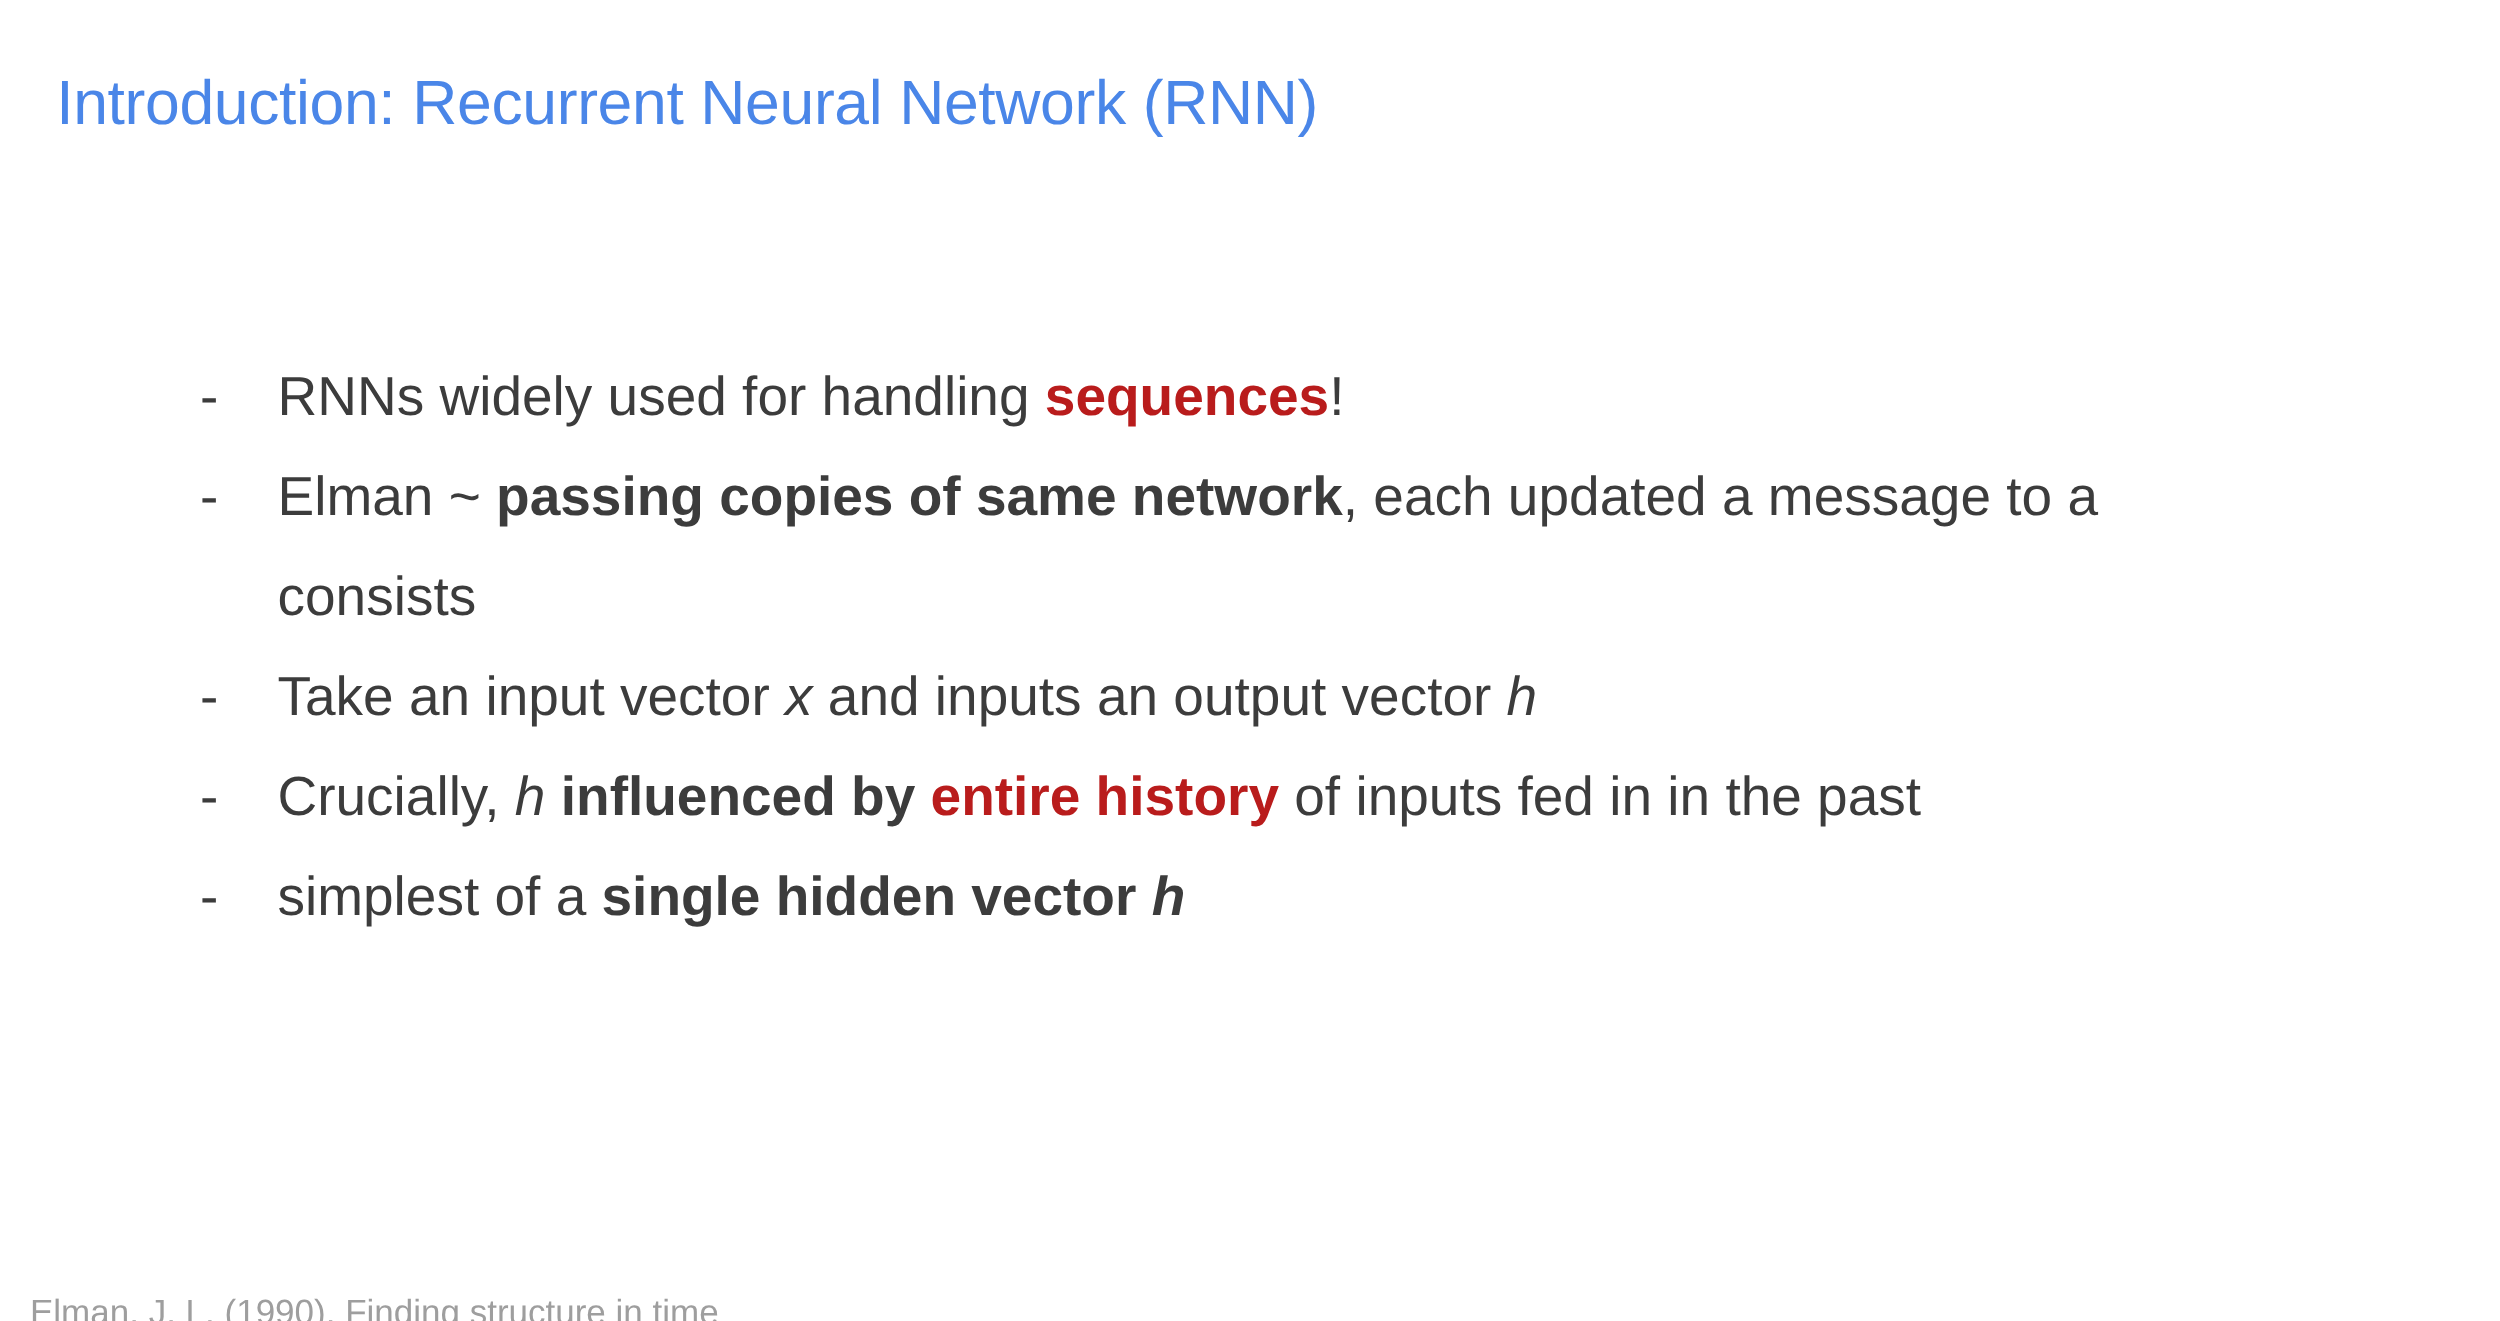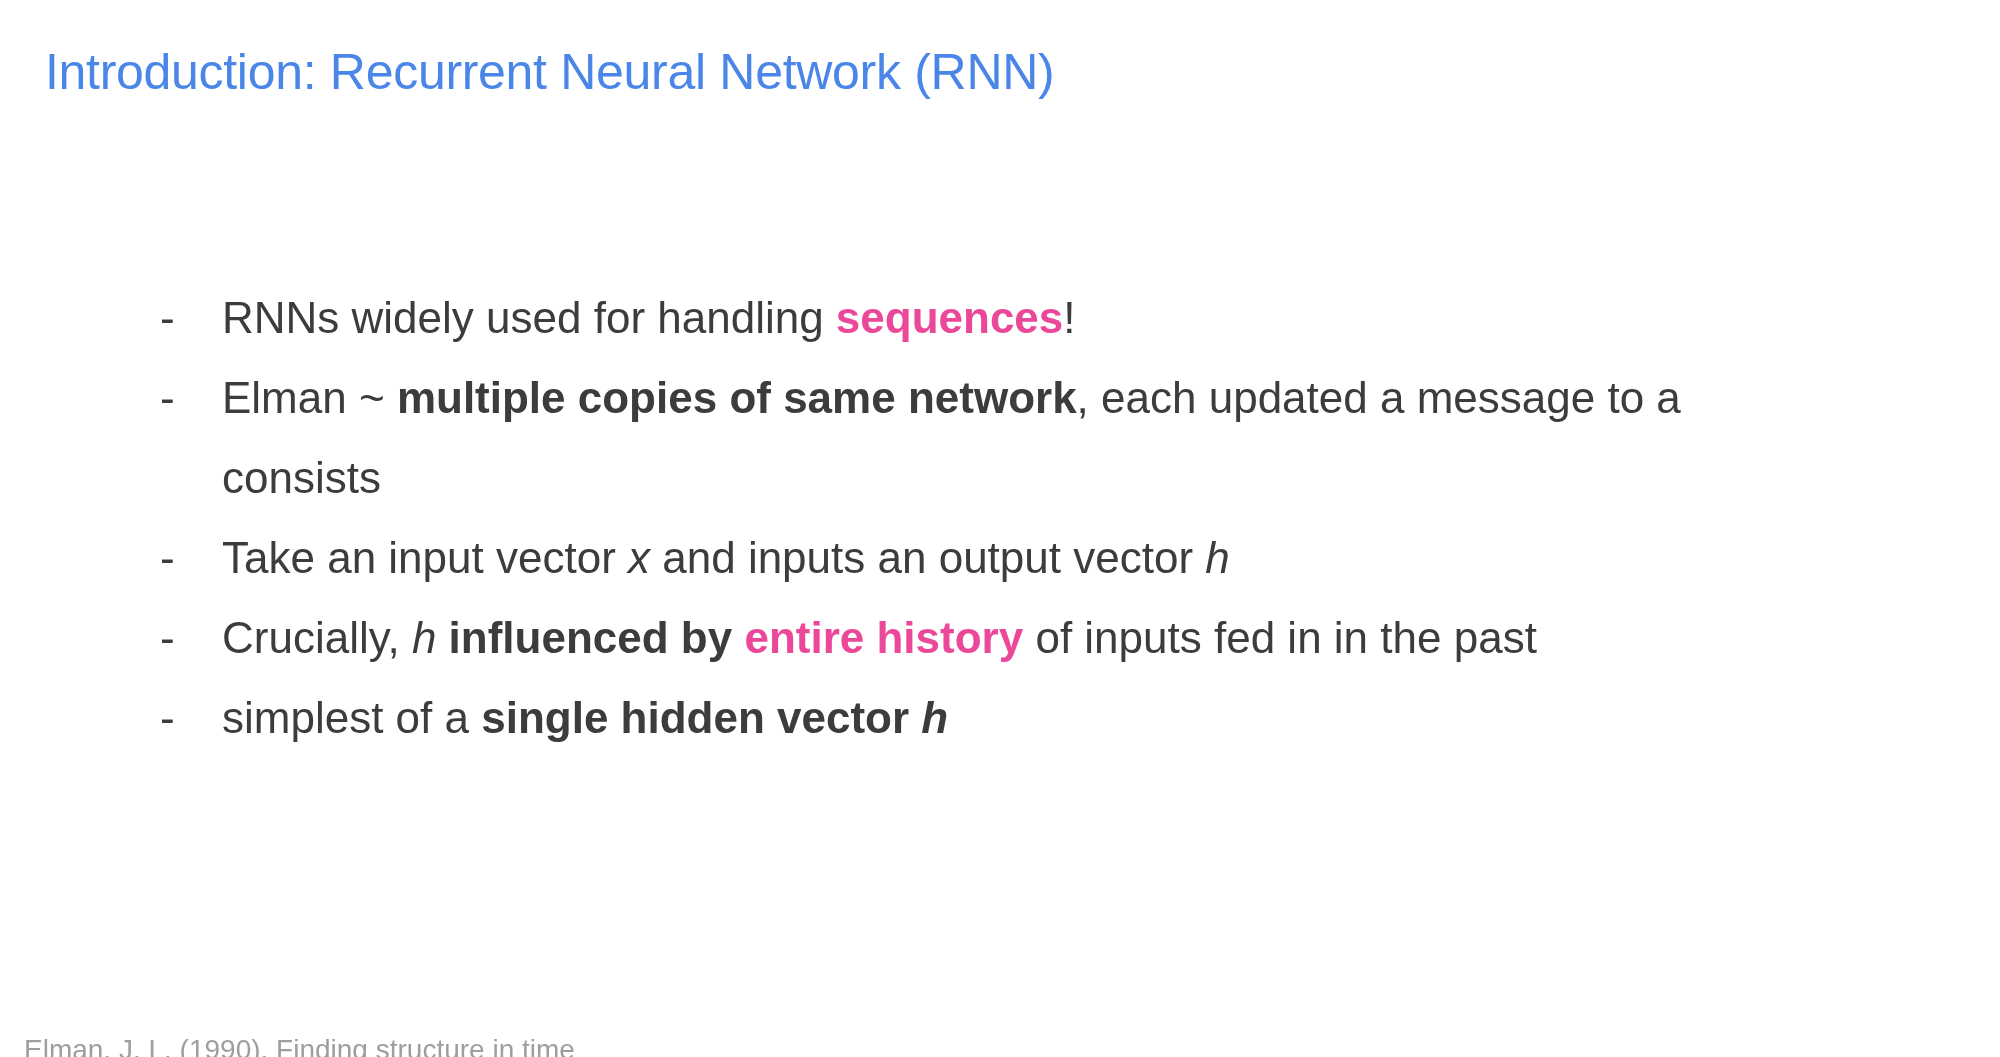--- a/index.html
+++ b/index.html
@@ -11,21 +11,21 @@
     position: relative;
     width: 2000px;
     height: 1057px;
     overflow: hidden;
     background: #ffffff;
     font-family: "Liberation Sans", sans-serif;
   }
   .slide-title {
     position: absolute;
     left: 45px;
-    top: 42px;
+    top: 52px;
     font-size: 50px;
     line-height: 60px;
     letter-spacing: -0.3px;
     color: #4a86e8;
     white-space: nowrap;
   }
   .bullet-list {
     position: absolute;
     left: 160px;
     top: 278px;
@@ -45,21 +45,21 @@
   .bullet-text {
     flex: 1 1 auto;
   }
   .bullet-line {
     white-space: nowrap;
   }
   .seg { }
   .seg.bold { font-weight: 700; }
   .seg.italic { font-style: italic; }
   .seg.bold-italic { font-weight: 700; font-style: italic; }
-  .seg.blue-bold { font-weight: 700; color: #ec4899; }
+  .seg.blue-bold { font-weight: 700; color: #b91c1c; }
   .footer-citation {
     position: absolute;
     left: 24px;
     top: 1033px;
     font-size: 28px;
     line-height: 34px;
     color: #9e9e9e;
     white-space: nowrap;
   }
 </style>
@@ -72,21 +72,21 @@
   <div class="bullet-list">
       <div class="bullet-item">
         <div class="bullet-marker">-</div>
         <div class="bullet-text">
           <div class="bullet-line"><span class="seg">RNNs widely used for handling </span><span class="seg blue-bold">sequences</span><span class="seg">!</span></div>
         </div>
       </div>
       <div class="bullet-item">
         <div class="bullet-marker">-</div>
         <div class="bullet-text">
-          <div class="bullet-line"><span class="seg">Elman ~ </span><span class="seg bold">multiple copies of same network</span><span class="seg">, each updated a message to a</span></div>
+          <div class="bullet-line"><span class="seg">Elman ~ </span><span class="seg bold">passing copies of same network</span><span class="seg">, each updated a message to a</span></div>
           <div class="bullet-line"><span class="seg">consists</span></div>
         </div>
       </div>
       <div class="bullet-item">
         <div class="bullet-marker">-</div>
         <div class="bullet-text">
           <div class="bullet-line"><span class="seg">Take an input vector </span><span class="seg italic">x</span><span class="seg"> and inputs an output vector </span><span class="seg italic">h</span></div>
         </div>
       </div>
       <div class="bullet-item">

